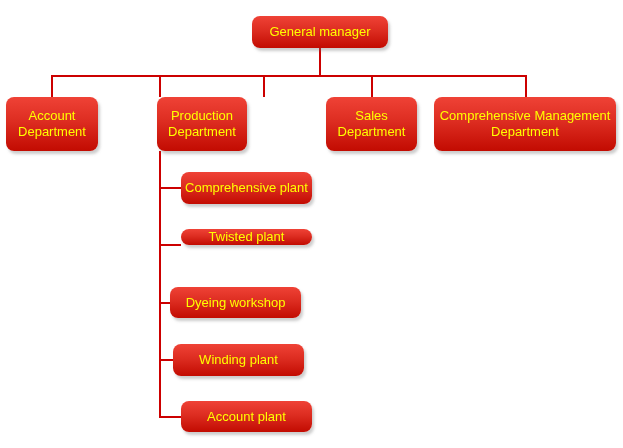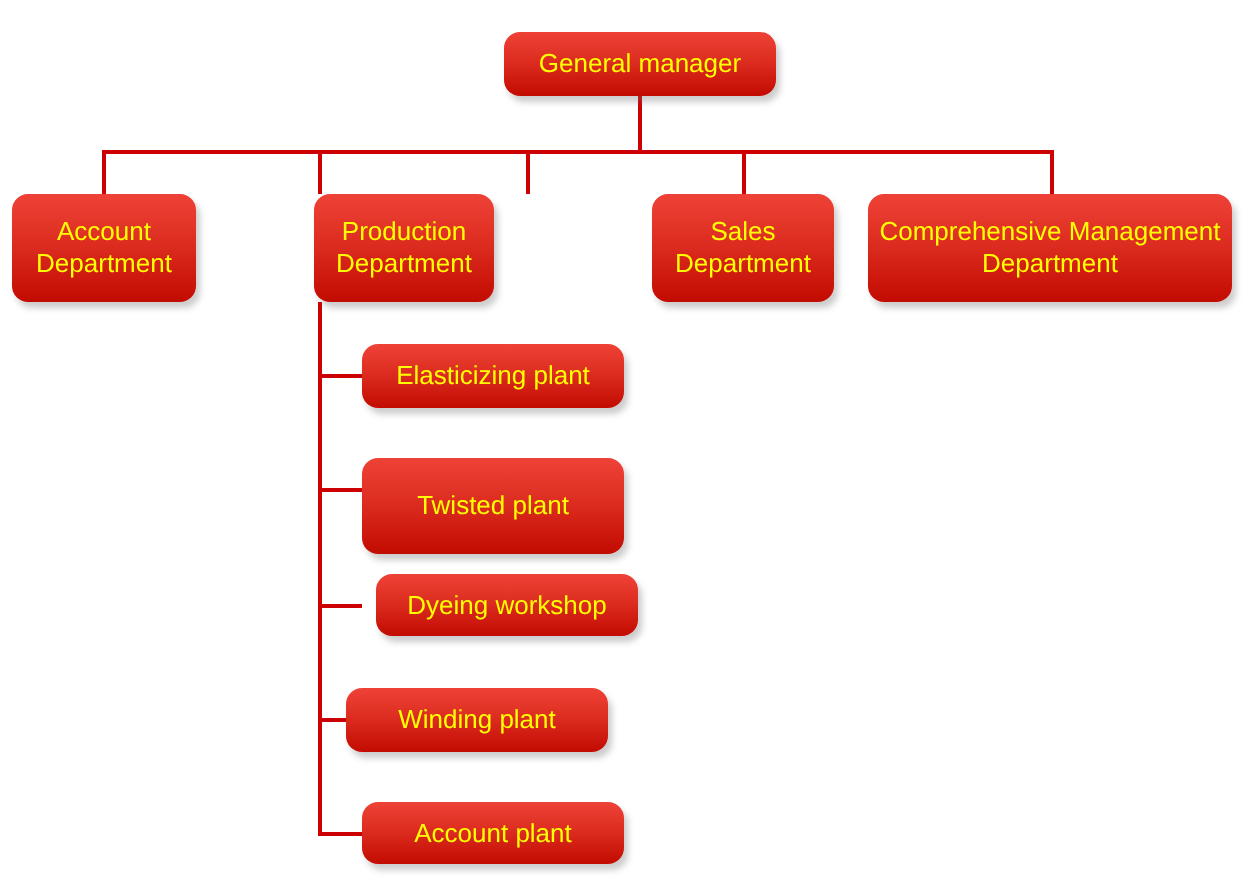--- a/index.html
+++ b/index.html
@@ -67,23 +67,23 @@
 
   <div class="node" style="left:6px;top:97px;width:92px;height:54px;">Account Department</div>
 
   <div class="node" style="left:115px;top:97px;width:90px;height:54px;margin-left:42px;">Production Department</div>
 
 
   <div class="node" style="left:434px;top:97px;width:182px;height:54px;">Comprehensive Management Department</div>
 
   <div class="node" style="left:326px;top:97px;width:91px;height:54px;">Sales Department</div>
 
-  <div class="node" style="left:181px;top:172px;width:131px;height:32px;">Elasticizing plant</div>
+  <div class="node" style="left:181px;top:172px;width:131px;height:32px;">Comprehensive plant</div>
 
-  <div class="node" style="left:181px;top:229px;width:131px;height:48px;">Twisted plant</div>
+  <div class="node" style="left:181px;top:229px;width:131px;height:16px;">Twisted plant</div>
 
-  <div class="node" style="left:188px;top:287px;width:131px;height:31px;">Dyeing workshop</div>
+  <div class="node" style="left:170px;top:287px;width:131px;height:31px;">Dyeing workshop</div>
 
   <div class="node" style="left:173px;top:344px;width:131px;height:32px;">Winding plant</div>
 
   <div class="node" style="left:181px;top:401px;width:131px;height:31px;">Account plant</div>
 
 </div>
 
 </body></html>

